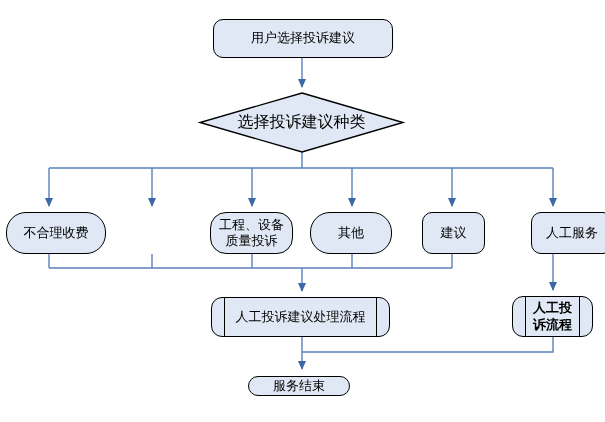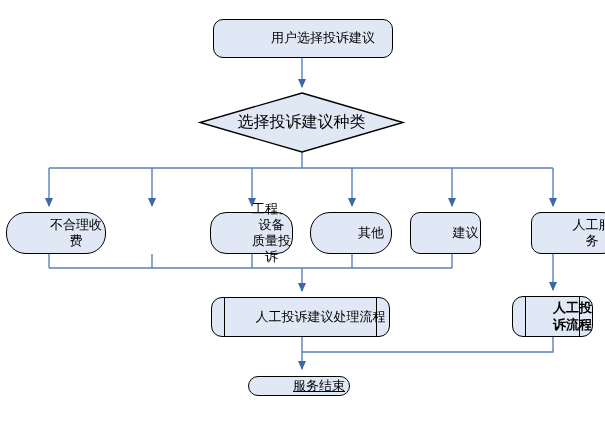--- a/index.html
+++ b/index.html
@@ -29,21 +29,20 @@
     position:absolute;
     box-sizing:border-box;
     background:var(--node-fill);
     border:1.5px solid var(--node-border);
     color:var(--text);
     display:flex;align-items:center;justify-content:center;
     text-align:center;
     font-size:13px;line-height:1.25;
     white-space:pre-line;
     z-index:2;
-    padding-left:40px;
   }
   .rounded{border-radius:10px;}
   .terminator{border-radius:18px;}
   .predef{border-radius:11px;}
   .predef .bar{
     position:absolute;top:0;bottom:0;width:0;
     border-left:1.4px solid var(--node-border);
   }
   .predef .bar.left{left:12px;}
   .predef .bar.right{right:12px;}
@@ -100,32 +99,32 @@
   <div class="diamond-label" style="left:200px;top:93px;width:203px;height:59px;">选择投诉建议种类</div>
 
   <div class="node rounded" style="left:6px;top:212px;width:100px;height:42px;border-radius:20px;">不合理收费</div>
 
 
   <div class="node rounded" style="left:210px;top:212px;width:83px;height:42px;border-radius:16px;">工程、设备
 质量投诉</div>
 
   <div class="node rounded" style="left:310px;top:212px;width:82px;height:42px;border-radius:20px;">其他</div>
 
-  <div class="node rounded" style="left:410px;top:212px;width:71px;height:42px;">建议</div>
+  <div class="node rounded" style="left:422px;top:212px;width:63px;height:42px;">建议</div>
 
   <div class="node rounded" style="left:515px;top:212px;width:82px;height:42px;margin-left:16px;">人工服务</div>
 
   <div class="node predef" style="left:211px;top:297px;width:179px;height:40px;">
     <span class="bar left"></span>
     <span>人工投诉建议处理流程</span>
     <span class="bar right"></span>
   </div>
 
   <div class="node predef" style="left:512px;top:296px;width:81px;height:41px;font-weight:bold;">
     <span class="bar left"></span>
     <span>人工投
 诉流程</span>
     <span class="bar right"></span>
   </div>
 
-  <div class="node terminator" style="left:248px;top:376px;width:102px;height:20px;text-decoration:underline;">服务结束</div>
+  <div class="node terminator" style="left:248px;top:376px;width:102px;height:20px;">服务结束</div>
 
 </div>
 
 </body></html>

